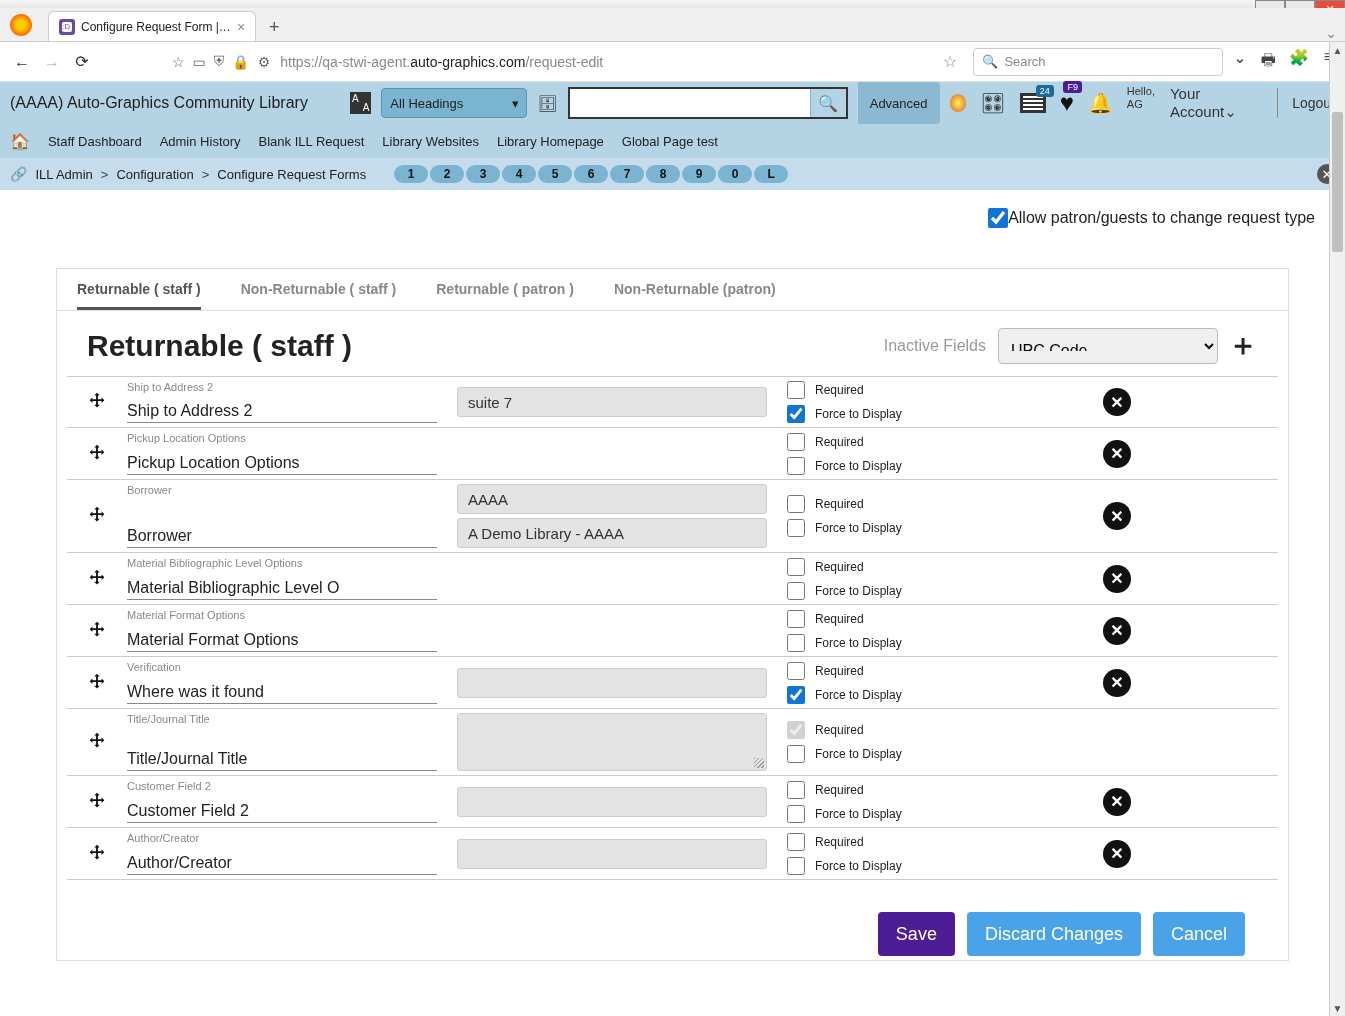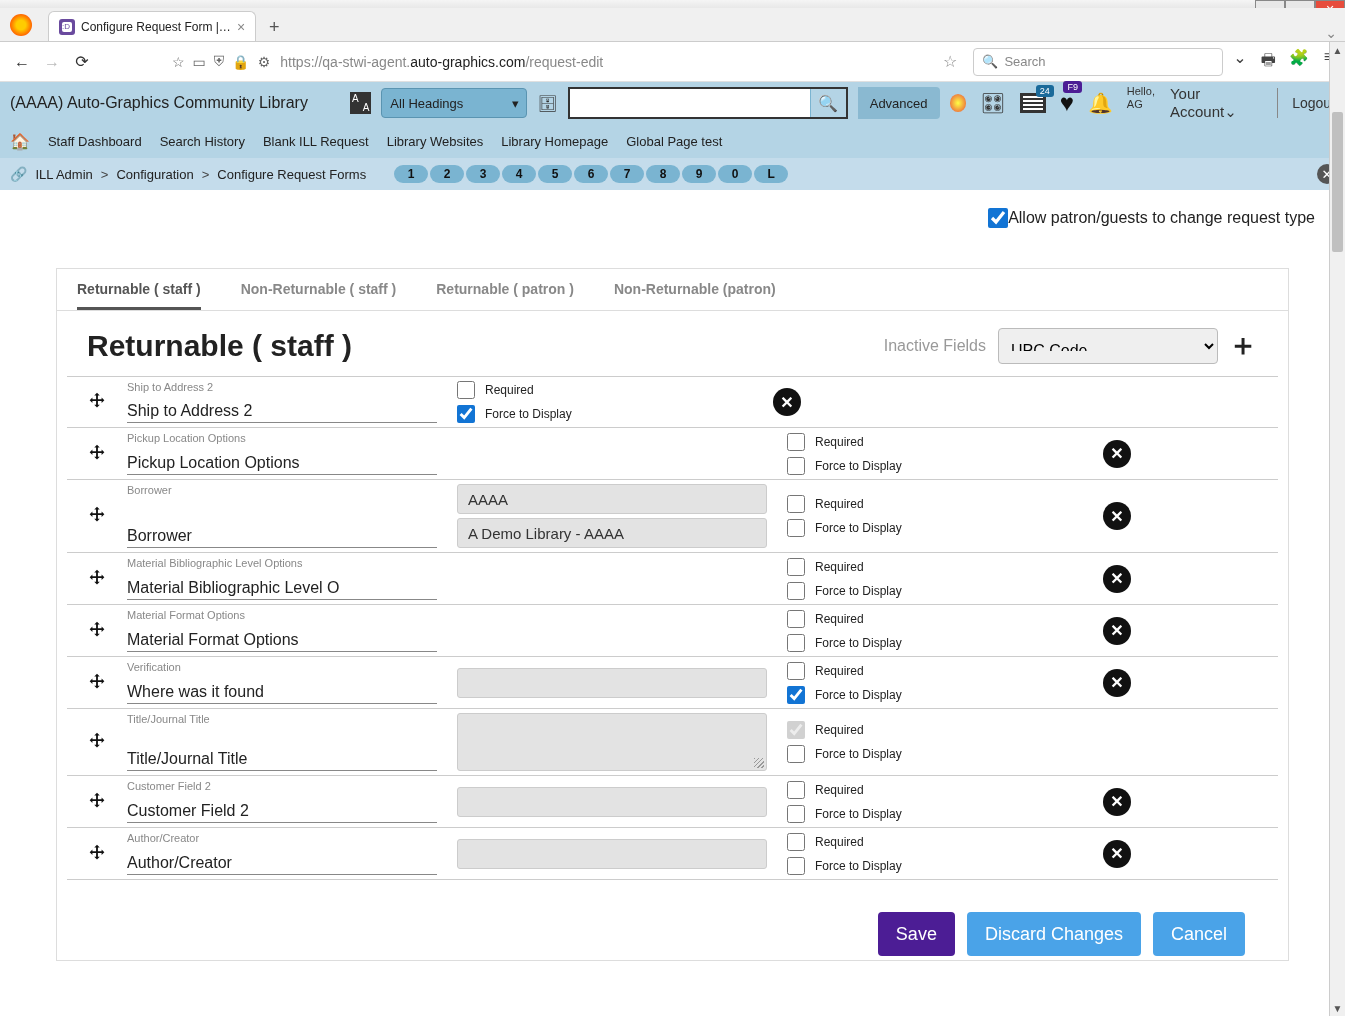--- a/index.html
+++ b/index.html
@@ -32,21 +32,21 @@
 .libname{font-size:16px;color:#222;font-weight:400;flex:0 0 330px}
 .langicon{width:22px;height:22px;background:#333;position:relative}
 .langicon:before{content:"A";position:absolute;color:#fff;font-size:10px;left:2px;top:1px}
 .langicon:after{content:"A";position:absolute;color:#fff;font-size:10px;right:2px;bottom:1px}
 .headings-dd{background:#7ab4d1;border:1px solid #5a94b1;border-radius:4px;height:30px;width:150px;display:flex;align-items:center;padding:0 8px;font-size:13px;color:#222;position:relative}
 .headings-dd:after{content:"▾";position:absolute;right:8px}
 .dbicon{font-size:16px;color:#333}
 .searchgrp{display:flex;align-items:stretch;height:32px;border:2px solid #333}
 .searchgrp input{border:none;width:240px;padding:0 6px;font-size:13px;outline:none}
 .searchgrp .sbtn{width:36px;background:#b4d4e5;display:flex;align-items:center;justify-content:center;color:#1a6a9a;font-size:16px;border-left:1px solid #7ab4d1}
-.advanced{background:#8ab9d1;padding:0 12px;height:32px;display:flex;align-items:center;font-size:13px;color:#222;border-radius:0 4px 4px 0}
+.advanced{background:#8ab9d1;padding:0 12px;height:42px;display:flex;align-items:center;font-size:13px;color:#222;border-radius:0 4px 4px 0}
 .header-right{margin-left:auto;display:flex;align-items:center;gap:14px}
 .balloon{width:18px;height:18px;border-radius:50%;background:radial-gradient(#ff4,#e74c3c);position:relative}
 .control-icon{font-size:20px;color:#333;position:relative}
 .listicon{width:26px;height:20px;background:#333;position:relative}
 .listicon:before{content:"";position:absolute;inset:3px;background:repeating-linear-gradient(#fff,#fff 2px,#333 2px,#333 4px)}
 .badge{position:absolute;top:-8px;right:-8px;background:#1a6a9a;color:#fff;font-size:9px;padding:1px 4px;border-radius:3px}
 .badge.green{background:#4c1d95}
 .heart{font-size:24px;color:#111;position:relative}
 .bell{font-size:20px;color:#333}
 .account{display:flex;flex-direction:row;font-size:11px;color:#333;line-height:1.2}
@@ -188,21 +188,21 @@
       <span class="big"><span>Your Account</span>⌄</span>
     </div>
     <div class="sep"></div>
     <div class="logout"><span>Logout</span></div>
   </div>
 </div>
 
 <div class="navbar">
   <span class="home">🏠</span>
   <a>Staff Dashboard</a>
-  <a>Search History</a>
+  <a>Admin History</a>
   <a>Blank ILL Request</a>
   <a>Library Websites</a>
   <a>Library Homepage</a>
   <a>Global Page test</a>
 </div>
 
 <div class="breadcrumb-bar">
   <span class="link-ic">🔗</span>
   <span>ILL Admin</span>
   <span class="sep2">&gt;</span>
@@ -247,20 +247,23 @@
       <div class="frow">
         <div class="drag">
           <svg class="move-icon" viewBox="0 0 24 24">
             <path d="M12 2l-3 3h2v4H7V7l-3 3 3 3v-2h4v4H9l3 3 3-3h-2v-4h4v2l3-3-3-3v2h-4V5h2z" fill="#111"></path>
           </svg>
         </div>
         <div class="labcol">
           <div class="small">Ship to Address 2</div>
           <div class="big">Ship to Address 2</div>
         </div>
+        <div class="valcol">
+          <div class="valbox">suite 7</div>
+        </div>
         <div class="chkcol">
           <div class="chkrow">
             <input type="checkbox" style="">
             <span>Required</span>
           </div>
           <div class="chkrow">
             <input type="checkbox" checked="" style="">
             <span>Force to Display</span>
           </div>
         </div>

